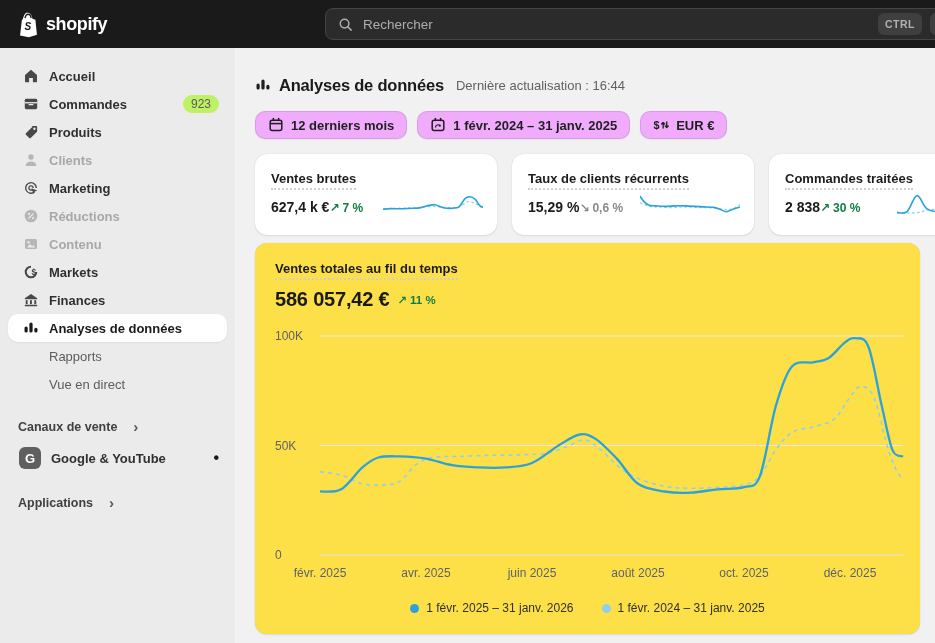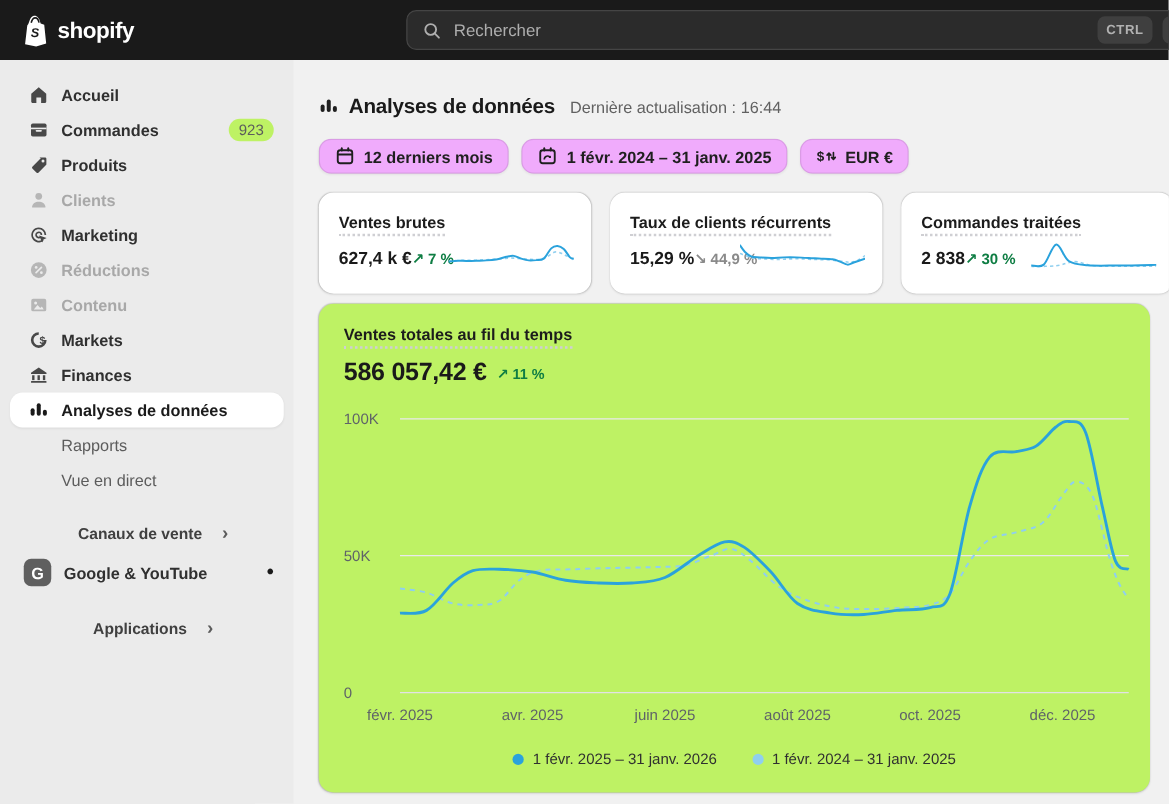--- a/index.html
+++ b/index.html
@@ -26,50 +26,50 @@
   .nav-item .ico{width:17px;height:17px;display:flex;align-items:center;justify-content:center;
             color:#484848;flex:none;}
   .nav-item.selected{background:#fff;box-shadow:0 1px 2px rgba(0,0,0,.06);color:#1a1a1a;font-weight:700;}
   .nav-item.selected .ico{color:#1a1a1a;}
   .nav-item.disabled{color:#a8a8a8;}
   .nav-item.disabled .ico{color:#b6b6b6;}
   .nav-item.sub{padding-left:41px;font-weight:500;color:#5c5c5c;}
   .nav-badge{margin-left:auto;background:#bef264;color:#5c5c5c;font-size:12px;font-weight:500;
             padding:2px 8px;border-radius:9px;}
   .section-row{display:flex;align-items:center;gap:16px;margin:18px 8px 4px;padding-left:10px;height:22px;
-            font-size:12.5px;font-weight:700;color:#404040;cursor:pointer;justify-content:center;}
+            font-size:12.5px;font-weight:700;color:#404040;cursor:pointer;}
   .chev{color:#5c5c5c;font-size:15px;font-weight:600;line-height:1;transform:translateY(-1px);}
   .channel{height:32px;}
   .g-avatar{width:22px;height:22px;border-radius:6px;background:#5f5f5f;color:#fff;font-size:13px;
             font-weight:700;display:flex;align-items:center;justify-content:center;flex:none;margin-left:-3px;}
   .channel-dot{margin-left:auto;color:#1a1a1a;font-size:16px;line-height:0;}
   
   .main{position:absolute;left:235px;top:48px;width:700px;height:595px;background:#f1f1f1;
         padding:26px 0 0 20px;box-sizing:border-box;}
   .page-header{display:flex;align-items:center;gap:8px;height:22px;}
   .ph-icon{color:#1f1f1f;display:flex;}
   .page-title{font-size:16.5px;font-weight:700;letter-spacing:-0.2px;color:#1a1a1a;}
   .page-sub{font-size:13px;color:#616161;margin-left:4px;}
   .pills{display:flex;gap:10px;margin-top:15px;}
   .pill{display:flex;align-items:center;gap:7px;background:#f0abfc;border:1px solid rgba(0,0,0,.09);
         box-shadow:0 1px 2px rgba(0,0,0,.06);border-radius:10px;height:28px;padding:0 12px;
         font-size:13px;font-weight:600;color:#1f1f1f;cursor:pointer;flex:none;}
   .pill .ico{display:flex;color:#1f1f1f;}
   .cards{display:flex;gap:15px;margin-top:15px;}
-  .card{position:relative;width:218px;height:81px;background:#fff;border-radius:12px;flex:none;
+  .card{position:relative;width:242px;height:81px;background:#fff;border-radius:12px;flex:none;
         box-shadow:0 1px 2px rgba(0,0,0,.08),0 0 1px rgba(0,0,0,.18);box-sizing:border-box;padding:15px 16px;}
   .card-title{display:inline-block;font-size:13px;font-weight:600;color:#1c1c1c;
         border-bottom:2px dotted #cfcfd3;padding-bottom:2px;cursor:pointer;}
   .value-row{margin-top:9px;display:flex;align-items:baseline;gap:0;font-size:14px;font-weight:700;}
   .delta{font-size:12px;font-weight:700;display:inline-flex;align-items:baseline;gap:3px;}
   .delta.up{color:#0E7D43;}
   .delta.down{color:#8a8a8a;font-weight:600;}
   .spark{position:absolute;right:14px;bottom:16px;}
   
-  .chart-card{position:relative;margin-top:8px;width:665px;height:391px;background:#bef264;border-radius:12px;
+  .chart-card{position:relative;margin-top:8px;width:665px;height:391px;background:#fde047;border-radius:12px;
         box-shadow:0 1px 2px rgba(0,0,0,.08),0 0 1px rgba(0,0,0,.18);box-sizing:border-box;padding:16px 20px;}
   .big-row{margin-top:8px;display:flex;align-items:center;gap:8px;}
   .big-value{font-size:20px;font-weight:700;letter-spacing:-0.2px;color:#1a1a1a;}
   .big-row .delta{font-size:11.5px;}
   #chart-svg{margin-top:4px;cursor:crosshair;}
   .legend{display:flex;justify-content:center;gap:28px;margin-top:14px;font-size:12px;color:#303030;}
   .legend .li{display:flex;align-items:center;gap:7px;cursor:pointer;}
   .legend .dot{width:9px;height:9px;border-radius:50%;flex:none;}
 </style>
 </head>
@@ -278,21 +278,21 @@
             <span>7 %</span>
           </span>
         </div><svg width="100" height="30" class="spark">
           <path d="M0.0 19.8C1.7 19.7 6.7 19.4 10.0 19.3C13.3 19.2 16.7 19.2 20.0 19.1C23.3 19.0 26.7 19.0 30.0 18.8C33.3 18.7 36.7 18.4 40.0 18.1C43.3 17.9 46.7 17.4 50.0 17.4C53.3 17.4 56.7 17.9 60.0 18.1C63.3 18.3 67.0 18.8 70.0 18.6C73.0 18.4 75.5 17.9 78.0 16.9C80.5 15.9 82.7 13.0 85.0 12.6C87.3 12.2 89.5 13.5 92.0 14.5C94.5 15.6 98.7 18.1 100.0 18.8" fill="none" stroke="#8FCFEF" stroke-width="1.3" stroke-dasharray="2.5 2.5"></path>
           <path d="M0.0 20.3C1.2 20.2 4.7 19.6 7.0 19.6C9.3 19.5 11.5 19.8 14.0 19.8C16.5 19.8 19.3 19.6 22.0 19.6C24.7 19.5 27.3 19.5 30.0 19.3C32.7 19.2 35.3 19.1 38.0 18.6C40.7 18.1 43.7 16.9 46.0 16.4C48.3 16.0 50.0 15.5 52.0 15.7C54.0 16.0 56.0 17.3 58.0 17.9C60.0 18.5 62.0 19.1 64.0 19.3C66.0 19.5 68.0 19.3 70.0 19.1C72.0 18.8 74.0 19.4 76.0 17.9C78.0 16.3 80.2 11.4 82.0 9.7C83.8 8.0 85.3 7.7 87.0 7.8C88.7 7.9 90.3 8.7 92.0 10.2C93.7 11.7 95.7 15.6 97.0 16.9C98.3 18.2 99.5 17.7 100.0 17.9" fill="none" stroke="#2AA2DC" stroke-width="1.6" stroke-linecap="round"></path>
         </svg></div>
       <div class="card"><span class="card-title">Taux de clients récurrents</span><div class="value-row">
           <span>15,29 %</span>
           <span class="delta down">
             <span>↘</span>
-            <span>44,9 %</span>
+            <span>0,6 %</span>
           </span>
         </div><svg width="100" height="30" class="spark">
           <path d="M0.0 13.8C1.7 14.4 6.7 16.7 10.0 17.4C13.3 18.1 16.7 17.9 20.0 18.1C23.3 18.3 26.7 18.6 30.0 18.6C33.3 18.6 36.7 18.2 40.0 18.1C43.3 18.0 46.7 18.0 50.0 18.1C53.3 18.2 56.7 18.5 60.0 18.6C63.3 18.7 66.7 18.6 70.0 18.8C73.3 19.0 77.0 19.5 80.0 19.8C83.0 20.1 85.7 20.8 88.0 20.8C90.3 20.7 92.0 20.2 94.0 19.3C96.0 18.4 99.0 16.1 100.0 15.5" fill="none" stroke="#8FCFEF" stroke-width="1.3" stroke-dasharray="2.5 2.5"></path>
           <path d="M0.0 7.3C0.7 8.2 2.5 11.1 4.0 12.6C5.5 14.1 7.0 15.5 9.0 16.2C11.0 16.9 13.3 16.7 16.0 16.9C18.7 17.1 21.8 17.4 25.0 17.4C28.2 17.4 31.7 17.0 35.0 16.9C38.3 16.8 41.7 16.8 45.0 16.9C48.3 17.0 51.7 17.2 55.0 17.4C58.3 17.6 61.8 17.7 65.0 17.9C68.2 18.0 71.5 18.0 74.0 18.4C76.5 18.8 78.0 19.6 80.0 20.3C82.0 21.0 84.2 22.6 86.0 22.7C87.8 22.8 88.7 21.8 91.0 21.0C93.3 20.2 98.5 18.4 100.0 17.9" fill="none" stroke="#2AA2DC" stroke-width="1.6" stroke-linecap="round"></path>
         </svg></div>
       <div class="card"><span class="card-title">Commandes traitées</span><div class="value-row">
           <span>2 838</span>
           <span class="delta up">
             <span>↗</span>
             <span>30 %</span>

